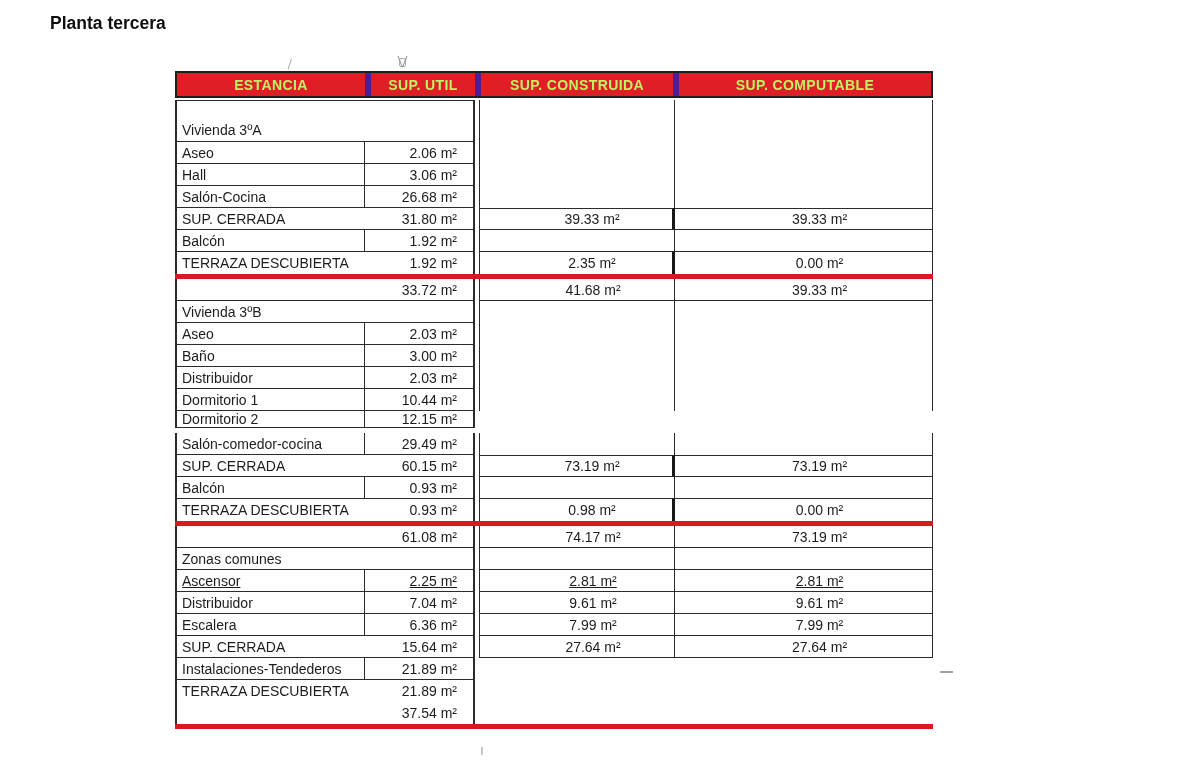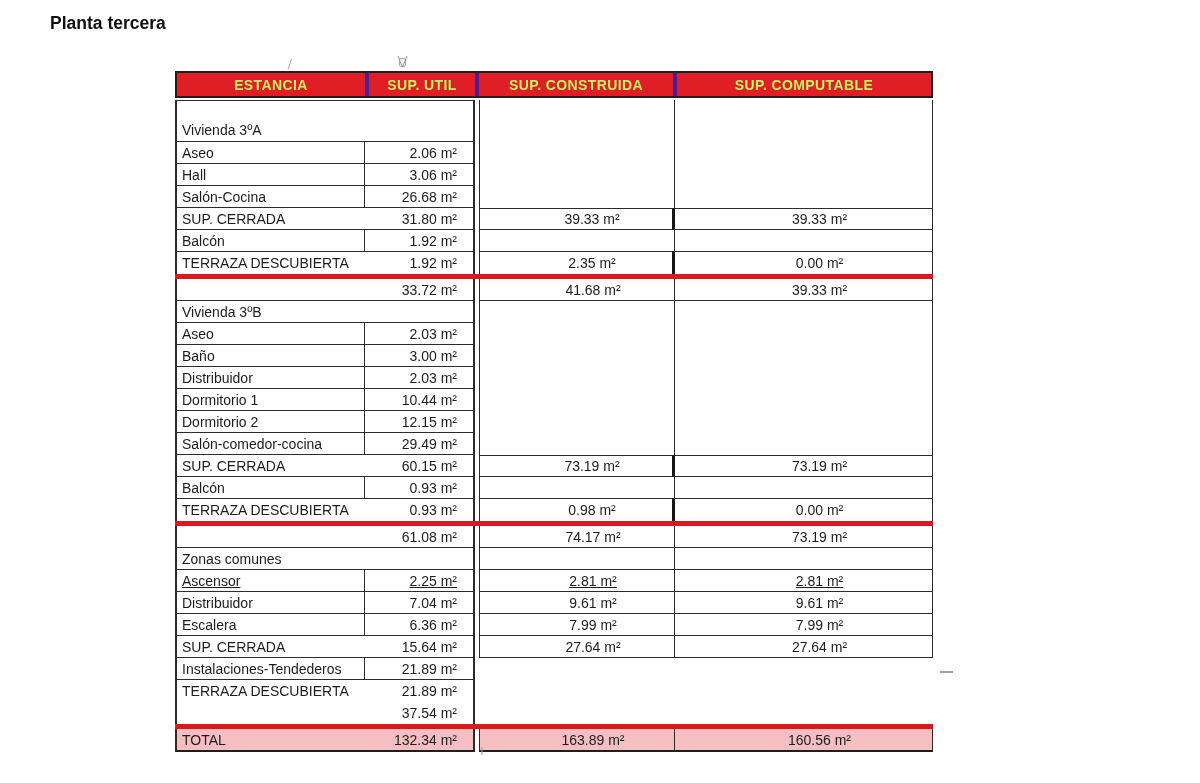--- a/index.html
+++ b/index.html
@@ -3,21 +3,21 @@
 <meta charset="utf-8">
 <style>
   html,body{margin:0;padding:0;background:#ffffff;}
   .canvas{position:relative;width:1200px;height:769px;background:#fff;overflow:hidden;
           font-family:"Liberation Sans",sans-serif;color:#1c1c1c;
           --red:#df1f25; --redline:#d8191f; --pink:#f5bec1; --bd:#2b2b2b;}
   .title{position:absolute;left:50px;top:13px;font-size:17.5px;font-weight:700;color:#101010;}
   .tbl{position:absolute;left:175px;top:71px;width:758px;}
   .thead{display:flex;height:27px;background:var(--red);border:2px solid #1e1e1e;box-sizing:border-box;}
   .th{color:#bef264;font-weight:700;font-size:14px;letter-spacing:.4px;display:flex;align-items:center;justify-content:center;box-sizing:border-box;white-space:nowrap;}
-  .th + .th{border-left:4px solid #4c1d95;}
+  .th + .th{border-left:6px solid #4c1d95;}
   .th.w1{width:188px}.th.w2{width:110px}.th.w3{width:198px}.th.w4{flex:1}
   .rows{margin-top:2px;}
   .row{display:flex;}
   .lcell{width:300px;box-sizing:border-box;display:flex;font-size:14px;
          border-left:2px solid var(--bd);border-right:2px solid var(--bd);}
   .lcell.bt{border-top:1.5px solid var(--bd);justify-content:center;}
   .lcell.bb{border-bottom:1.5px solid var(--bd);}
   .lab{flex:0 0 188px;box-sizing:border-box;padding-left:5px;display:flex;align-items:center;white-space:nowrap;overflow:hidden;}
   .lab.hasdiv{border-right:1.5px solid var(--bd);}
   .lab.bottomalign{align-items:flex-end;padding-bottom:3px;}
@@ -168,21 +168,21 @@
         </div>
         <div class="row" style="height: 22px;">
           <div class="lcell bb">
             <div class="lab hasdiv">Dormitorio 1</div>
             <div class="lval">10.44 m²</div>
           </div>
           <div class="rgap"></div>
           <div class="rc c3"></div>
           <div class="rc c4"></div>
         </div>
-        <div class="row" style="height: 22px;">
+        <div class="row" style="height: 22px; flex-direction: column;">
           <div class="lcell bb">
             <div class="lab hasdiv">Dormitorio 2</div>
             <div class="lval">12.15 m²</div>
           </div>
           <div class="rgap"></div>
           <div class="rc c3"></div>
           <div class="rc c4"></div>
         </div>
         <div class="row" style="height: 22px;">
           <div class="lcell bb">
@@ -287,29 +287,20 @@
             <div class="lval">21.89 m²</div>
           </div>
         </div>
         <div class="row" style="height: 22px;">
           <div class="lcell">
             <div class="lab"></div>
             <div class="lval">37.54 m²</div>
           </div>
         </div>
         <div class="redline"></div>
-        <div class="row totalrow" style="height: 23px;">
-          <div class="lcell bb pinkbg">
-            <div class="lab">TOTAL</div>
-            <div class="lval">132.34 m²</div>
-          </div>
-          <div class="rgap"></div>
-          <div class="rc c3 bb pinkbg">163.89 m²</div>
-          <div class="rc c4 bb pinkbg">160.56 m²</div>
-        </div>
       </div>
   </div>
 
   <div class="artifact tick1"></div>
   <div class="artifact tick2"></div>
   <div class="artifact tick2b"></div>
   <div class="artifact tick3"></div>
   <div class="artifact dash1"></div>
   <div class="artifact cross1"></div>
 </div>

